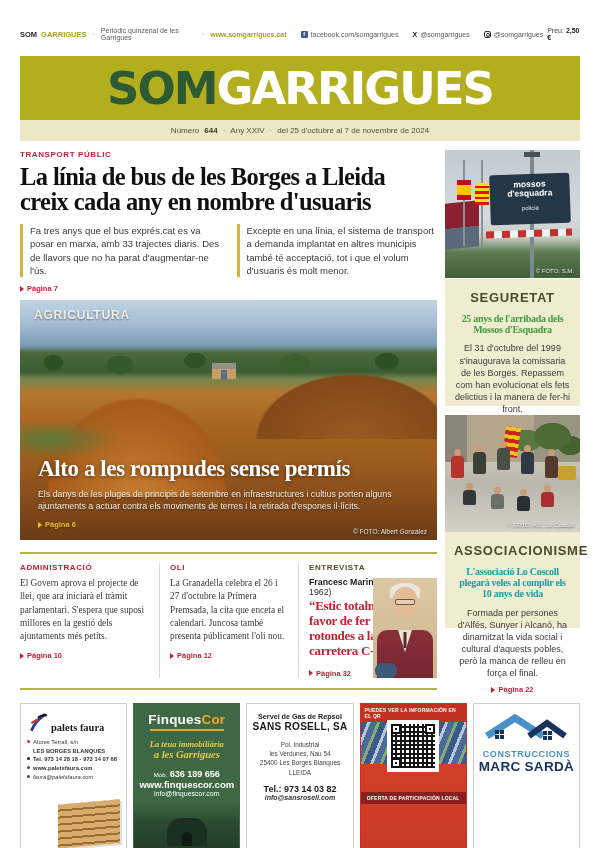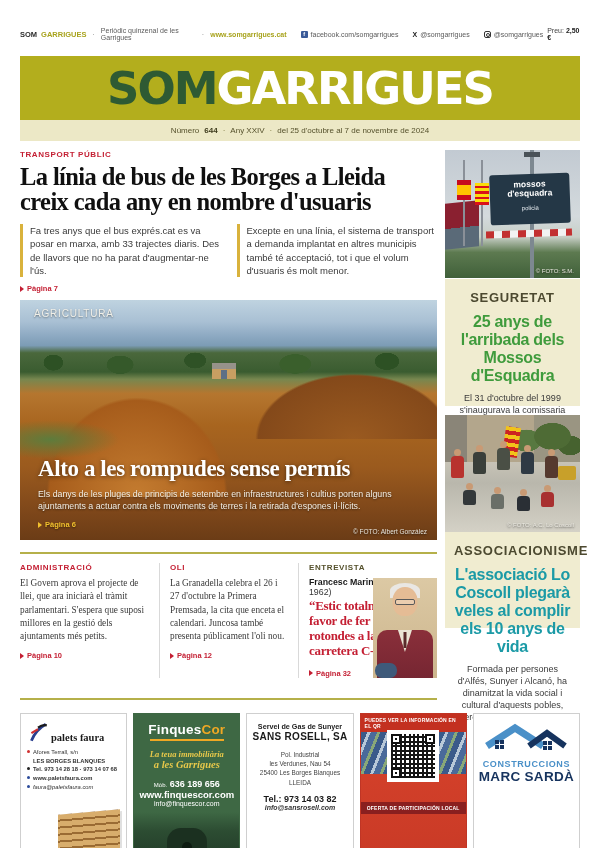--- a/index.html
+++ b/index.html
@@ -50,28 +50,28 @@
     background:radial-gradient(16px 13px at 8% 55%,#2d5124 60%,transparent 62%),
       radial-gradient(22px 15px at 24% 60%,#35592a 60%,transparent 62%),
       radial-gradient(18px 13px at 42% 50%,#2f5226 60%,transparent 62%),
       radial-gradient(26px 16px at 66% 58%,#3a5f2c 60%,transparent 62%),
       radial-gradient(20px 14px at 88% 52%,#2d5124 60%,transparent 62%); }
   .agri-mound { position:absolute; left:4%; top:36%; width:48%; height:46%; background:radial-gradient(ellipse at 50% 100%,#c47c30 0%,#a65c1b 62%,rgba(0,0,0,0) 64%); }
   .agri-mound2 { position:absolute; right:-6%; top:28%; width:52%; height:30%; background:radial-gradient(ellipse at 50% 100%,#9a5a20 0%,#84491a 62%,rgba(0,0,0,0) 64%); }
   .agri-grass { position:absolute; left:0; top:50%; width:24%; height:16%; background:radial-gradient(ellipse at 30% 50%,#5d7c3c 0%,rgba(93,124,60,0) 70%); }
   .agri-house { position:absolute; left:46%; top:26%; width:24px; height:16px; background:linear-gradient(180deg,#96928a 0 36%,#c79f62 36%); }
   .agri-house::after { content:""; position:absolute; left:9px; bottom:0; width:6px; height:9px; background:#5c7086; }
-  .agri-kicker { position:absolute; left:14px; top:8px; color:#f0efe8; font-size:10px; font-weight:normal; letter-spacing:0.8px; text-shadow:0 1px 2px rgba(0,0,0,.45);text-align:right; }
+  .agri-kicker { position:absolute; left:14px; top:8px; color:#f0efe8; font-size:12px; font-weight:bold; letter-spacing:0.8px; text-shadow:0 1px 2px rgba(0,0,0,.45);text-align:right; }
   .agri-title { position:absolute; left:18px; bottom:58px; font-family:"Liberation Serif","DejaVu Serif",serif; font-weight:bold; font-size:23px; letter-spacing:-0.4px; color:#fff; text-shadow:0 1px 4px rgba(0,0,0,.55); }
   .agri-sub { position:absolute; left:18px; bottom:27px; width:88%; color:#f3efe6; font-size:8.8px; line-height:1.45; text-shadow:0 1px 2px rgba(0,0,0,.55); }
   .agri-pageref { position:absolute; left:18px; bottom:11px; color:#f2c12d; font-size:7.5px; font-weight:bold; display:flex; align-items:center; gap:3px; text-shadow:0 1px 2px rgba(0,0,0,.5); }
   .agri-credit { position:absolute; right:10px; bottom:5px; color:#e9e6dd; font-size:6.5px; text-shadow:0 1px 2px rgba(0,0,0,.6); }
   
   .rule-olive { height:2px; background:#b5b04a; margin-top:12px; }
-  .briefs { display:flex; padding:9px 0 20px; }
+  .briefs { display:flex; padding:9px 0 10px;justify-content:center; }
   .brief { width:33.33%; padding:0 10px; }
   .brief:first-child { padding-left:0; }
   .brief + .brief { border-left:1px solid #d9d9d9; }
   .brief-headline { font-family:"Liberation Serif","DejaVu Serif",serif; font-weight:bold; font-size:12.5px; line-height:1.12; letter-spacing:-0.3px; color:#141414; margin-bottom:7px; }
   .brief-body { font-family:"Liberation Serif",serif; font-size:9.3px; line-height:1.42; color:#3a3a3a; margin-bottom:8px; }
   
   .interview { position:relative; }
   .iv-kicker { color:#55512c; }
   .iv-name { font-size:8.8px; color:#333; margin-bottom:2px; }
   .iv-name b { color:#1a1a1a; }
@@ -95,21 +95,21 @@
   .m-s3 { font-size:6px; margin-top:6px; color:#e8edf2; }
   .m-stripes { position:absolute; right:8px; top:80px; width:86px; height:7px; transform:rotate(-2deg); background:repeating-linear-gradient(90deg,#c23030 0 8px,#f2f2f2 8px 16px); }
   .m-bldg { position:absolute; left:0; top:52px; width:34px; height:46px; background:linear-gradient(180deg,#8a2030 0 55%,#5a6a78 55%); transform:skewY(-6deg); }
   .m-flagpole { position:absolute; width:2px; height:86px; background:#8a9098; top:10px; }
   .m-flag-es { position:absolute; left:12px; top:30px; width:14px; height:20px; background:linear-gradient(180deg,#c60b1e 0 25%,#ffc400 25% 75%,#c60b1e 75%); }
   .m-flag-cat { position:absolute; left:30px; top:33px; width:14px; height:22px; background:repeating-linear-gradient(180deg,#fcdd09 0 3px,#da121a 3px 5.5px); }
   .photo-credit { position:absolute; right:6px; bottom:4px; color:#eceae2; font-size:6px; text-shadow:0 1px 2px rgba(0,0,0,.6); }
   .side-box { background:#f0ecd0; text-align:center; padding:11px 9px 9px; }
   .side-box.sec { height:127px; margin-top:1px; }
   .side-kicker { font-size:13px; font-weight:bold; letter-spacing:0.7px; color:#4c4930; margin-bottom:8px; }
-  .side-headline { font-family:Liberation Sans, sans-serif; font-weight:bold; font-size:16px; line-height:1.12; letter-spacing:-0.3px; margin-bottom:7px; }
+  .side-headline { font-family:Liberation Serif, serif; font-weight:bold; font-size:10px; line-height:1.12; letter-spacing:-0.3px; margin-bottom:7px; }
   .side-headline.green { color:#3f9b3c; }
   .side-headline.teal { color:#1b9aa6; }
   .side-body { font-family:Liberation Sans, sans-serif; font-size:9px; line-height:1.35; color:#3a3a3a; margin-bottom:6px; }
   .side-pageref { justify-content:center; }
   
   .coscoll { position:relative; height:117px; margin-top:9px; overflow:hidden; background:linear-gradient(180deg,#c9c4b4 0%,#cfcabc 30%,#b9b7ac 58%,#d4d1c6 100%); }
   .cos-bldg { position:absolute; left:0; top:0; width:100%; height:40%; background:linear-gradient(90deg,#8a8578 0 16%,#b3a68c 16% 66%,#9a9582 66%); }
   .cos-trees { position:absolute; right:0; top:0; width:60%; height:52%;
     background:radial-gradient(30px 22px at 66% 35%,#4e6b35 60%,transparent 62%),
       radial-gradient(24px 18px at 34% 42%,#587840 60%,transparent 62%),
@@ -381,21 +381,21 @@
         <div class="fc-underline"></div>
         <div class="fc-tag1">La teua immobiliària</div>
         <div class="fc-tag2">a les Garrigues</div>
         <div class="fc-mob"><small>Mòb.</small> <span>636 189 656</span></div>
         <div class="fc-web">www.finquescor.com</div>
         <div class="fc-mail">info@finquescor.com</div>
         <div class="fc-hut"></div>
       </div>
 
       <div class="ad sr">
-        <div class="sr-l1">Servei de Gas de Sunyer</div>
+        <div class="sr-l1">Servei de Gas de Repsol</div>
         <div class="sr-name">SANS ROSELL, SA</div>
         <div class="sr-addr">
           <div>Pol. Industrial</div>
           <div>les Verdunes, Nau 54</div>
           <div>25400 Les Borges Blanques</div>
           <div>LLEIDA</div>
         </div>
         <div class="sr-tel">Tel.: 973 14 03 82</div>
         <div class="sr-mail">info@sansrosell.com</div>
 

